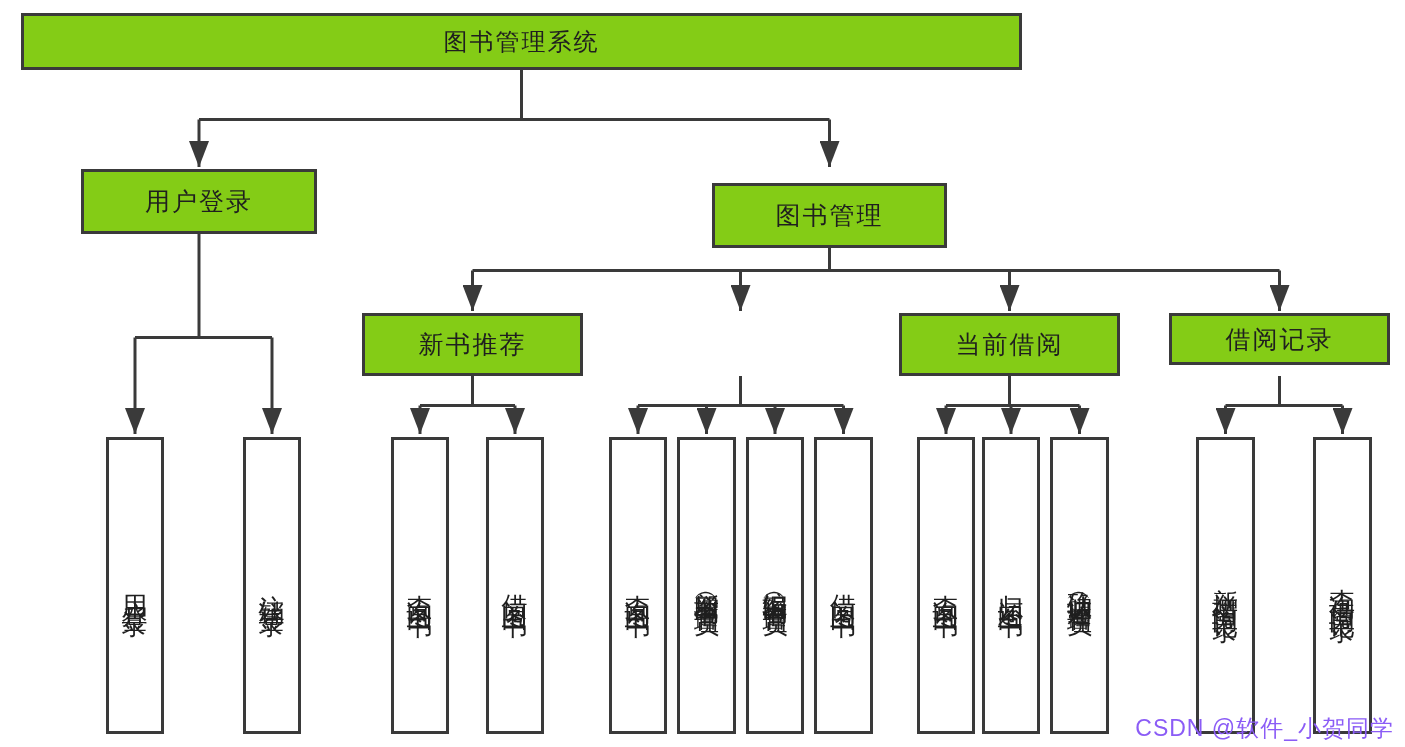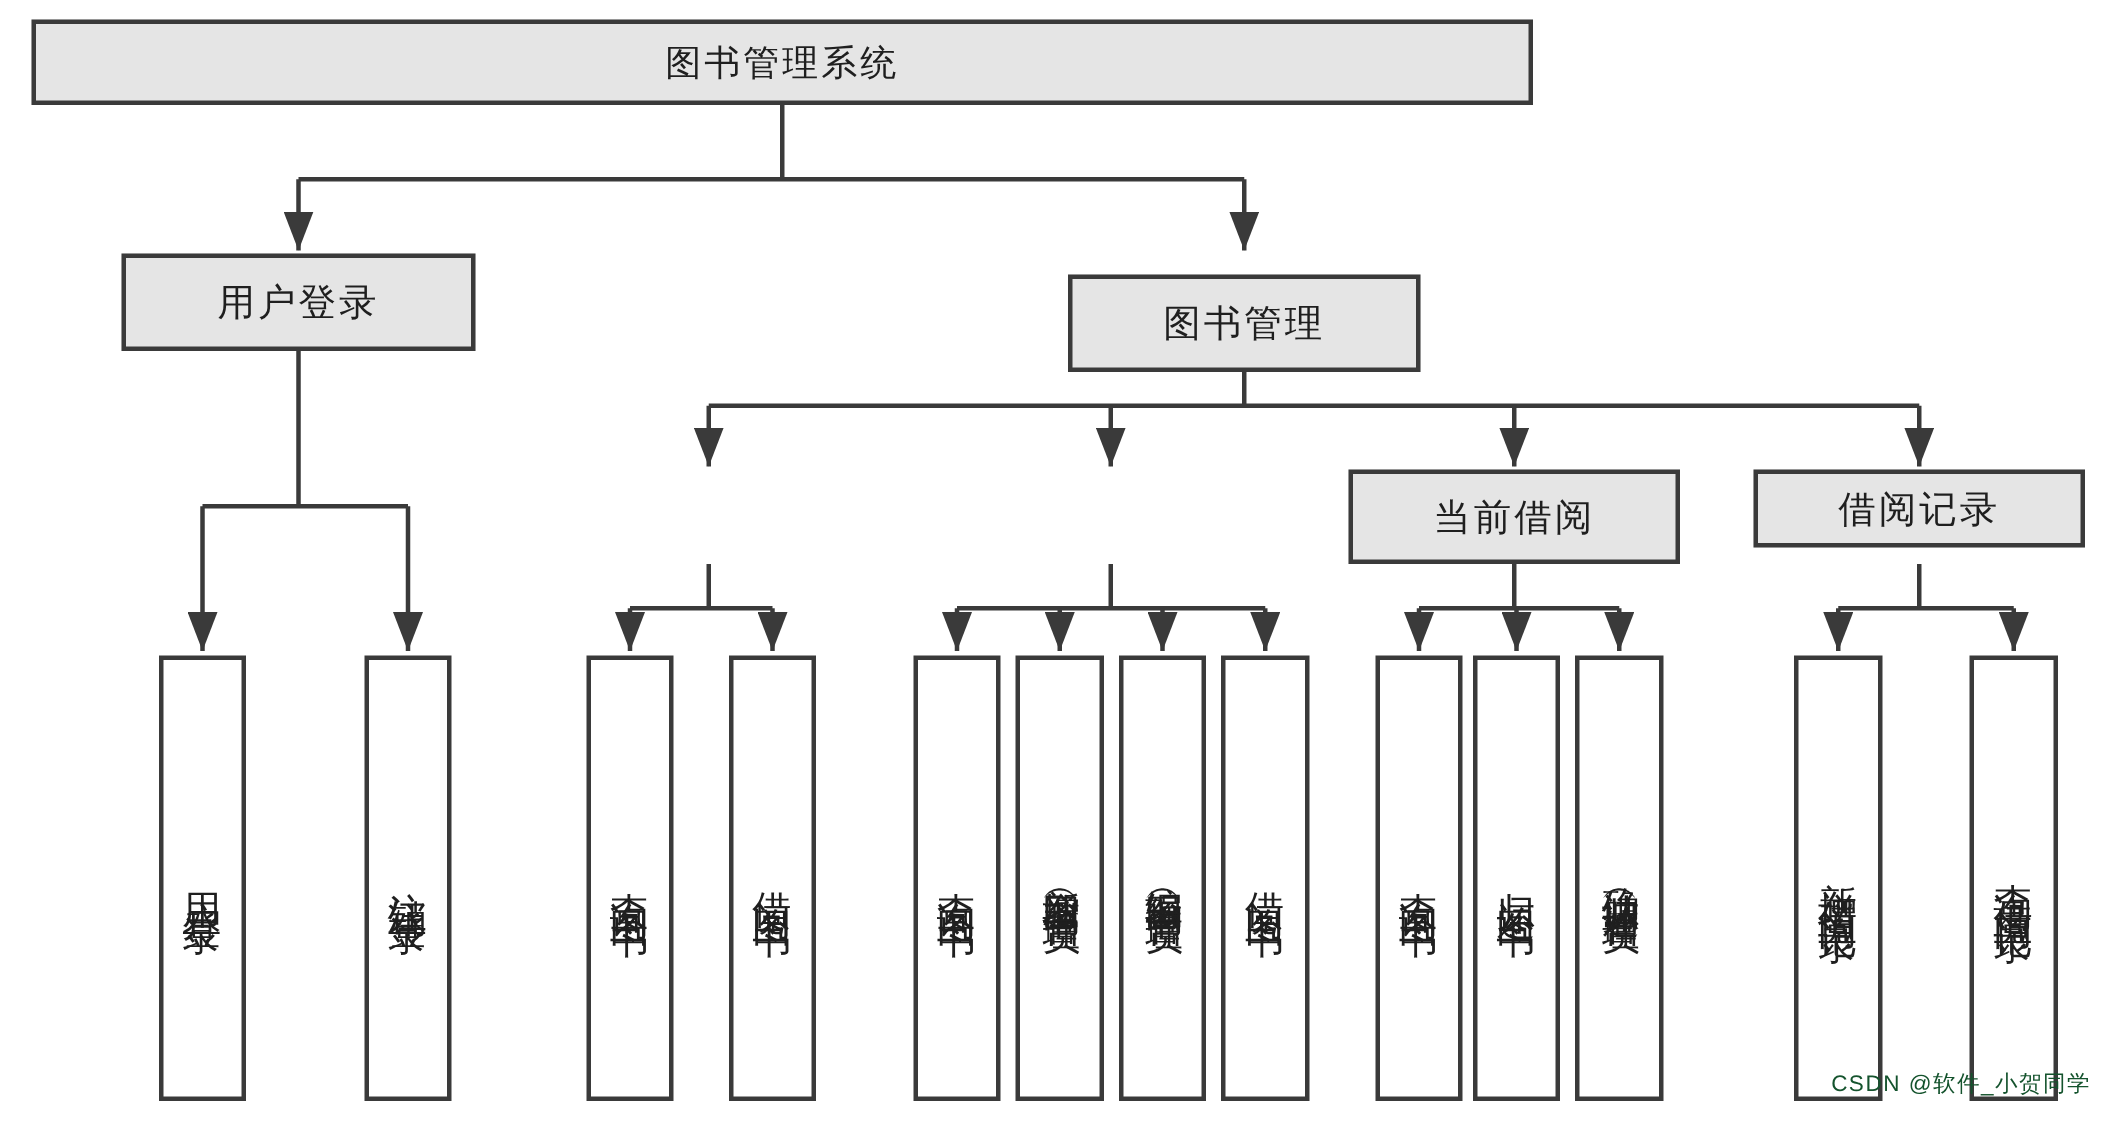--- a/index.html
+++ b/index.html
@@ -19,21 +19,21 @@
     position: absolute;
     left: 0; top: 0;
     width: 1405px;
     height: 747px;
     z-index: 1;
   }
   .hnode {
     position: absolute;
     box-sizing: border-box;
     border: 3px solid #3a3a3a;
-    background: #e5e5e5;
+    background: #84cc16;
     display: flex;
     align-items: center;
     justify-content: center;
     font-size: 25px;
     letter-spacing: 2px;
     color: #1f1f1f;
     z-index: 2;
   }
   .hnode.root { font-size: 24px; }
   .leaf {
@@ -59,23 +59,23 @@
     white-space: nowrap;
   }
   .leaf .vtext.tight {
     font-size: 25px;
     letter-spacing: 3px;
   }
   #watermark {
     position: absolute;
     right: 11px;
     top: 713px;
-    font-size: 15px;
+    font-size: 23px;
     letter-spacing: 1px;
-    color: #14532d;
+    color: #8b5cf6;
     z-index: 3;
     white-space: nowrap;
   }
 </style>
 </head>
 <body>
 
 <div id="canvas">
 
   <svg id="connectors" viewBox="0 0 1405 747" xmlns="http://www.w3.org/2000/svg">
@@ -126,20 +126,21 @@
       <path d="M1225.5,405.5 V434" marker-end="url(#arrow)"></path>
       <path d="M1342.5,405.5 V434" marker-end="url(#arrow)"></path>
     </g>
   </svg>
 
   <div class="hnode root" style="left:21px; top:13px; width:1001px; height:57px;">图书管理系统</div>
 
   <div class="hnode" style="left:81px; top:169px; width:236px; height:65px;">用户登录</div>
   <div class="hnode" style="left:712px; top:169px; width:235px; height:65px;margin-top:14px;">图书管理</div>
 
+  <div class="hnode" style="left:362px; top:313px; width:221px; height:63px;">新书推荐</div>
   <div class="hnode" style="left:899px; top:313px; width:221px; height:63px;text-align:right;">当前借阅</div>
   <div class="hnode" style="left:1169px; top:313px; width:221px; height:52px;">借阅记录</div>
 
   <div class="leaf" style="left:106px;">
     <span class="vtext">用户登录</span>
   </div>
   <div class="leaf" style="left:243px;">
     <span class="vtext">注销登录</span>
   </div>
 

